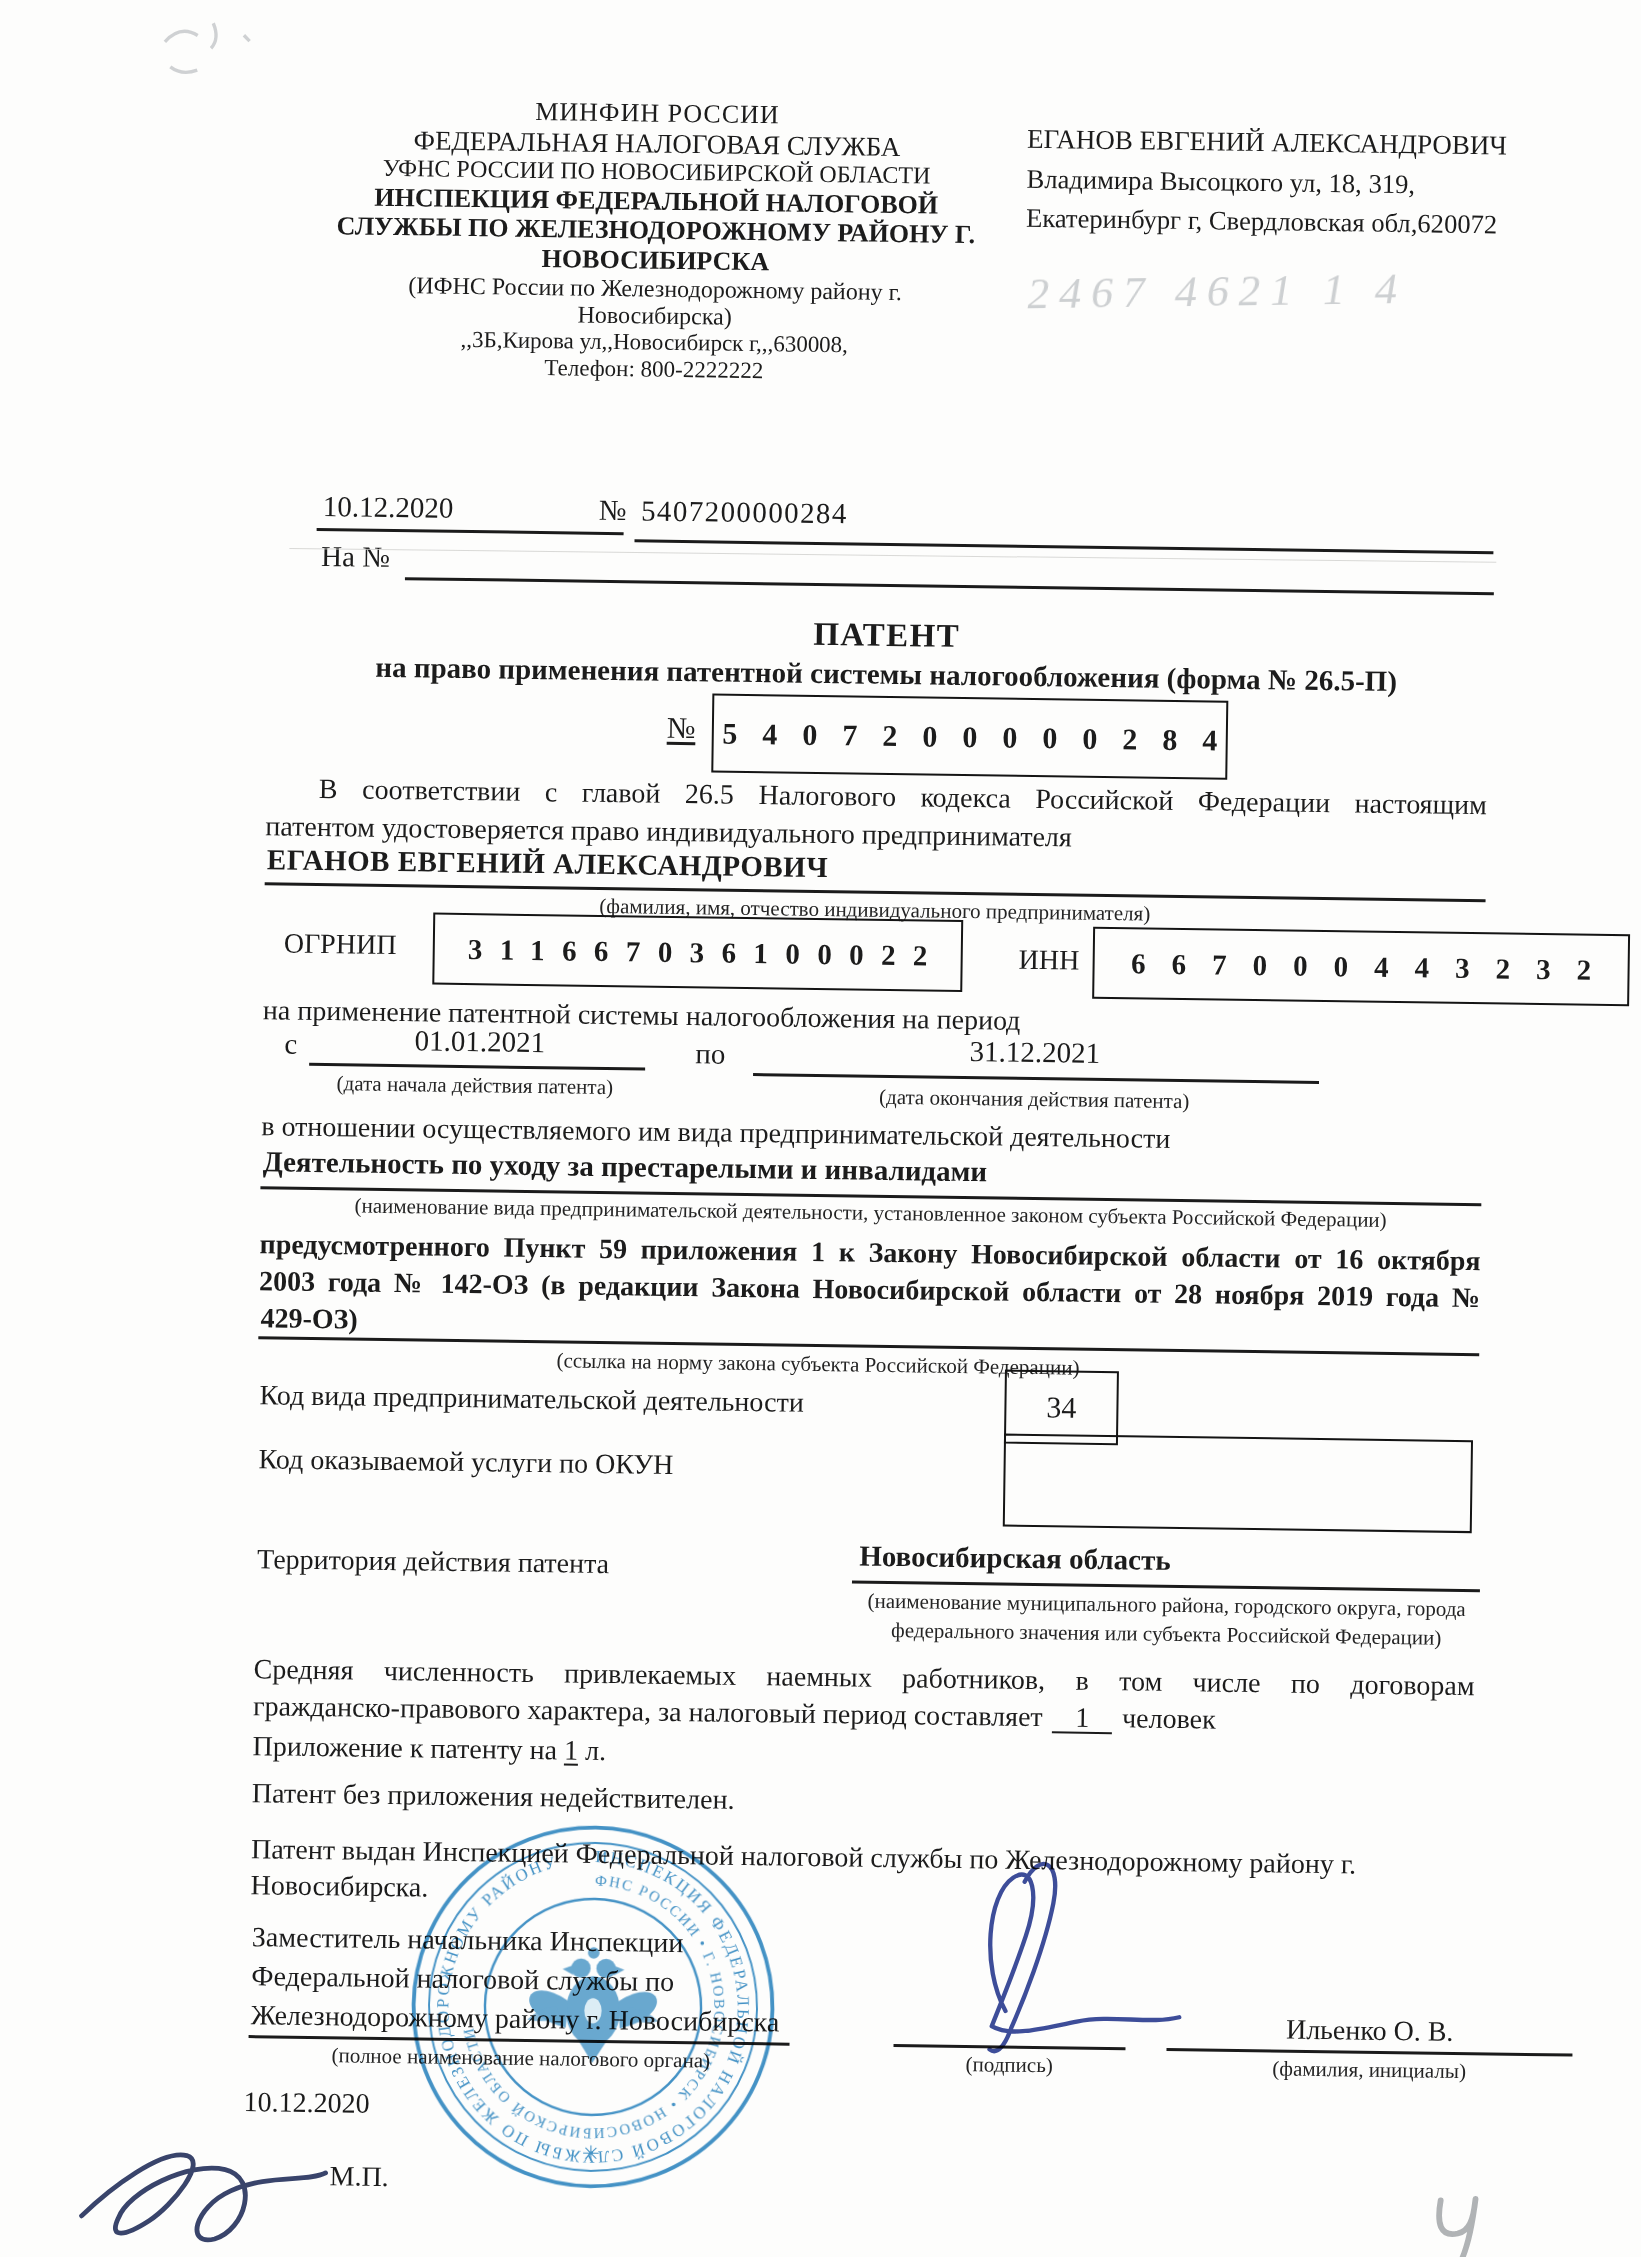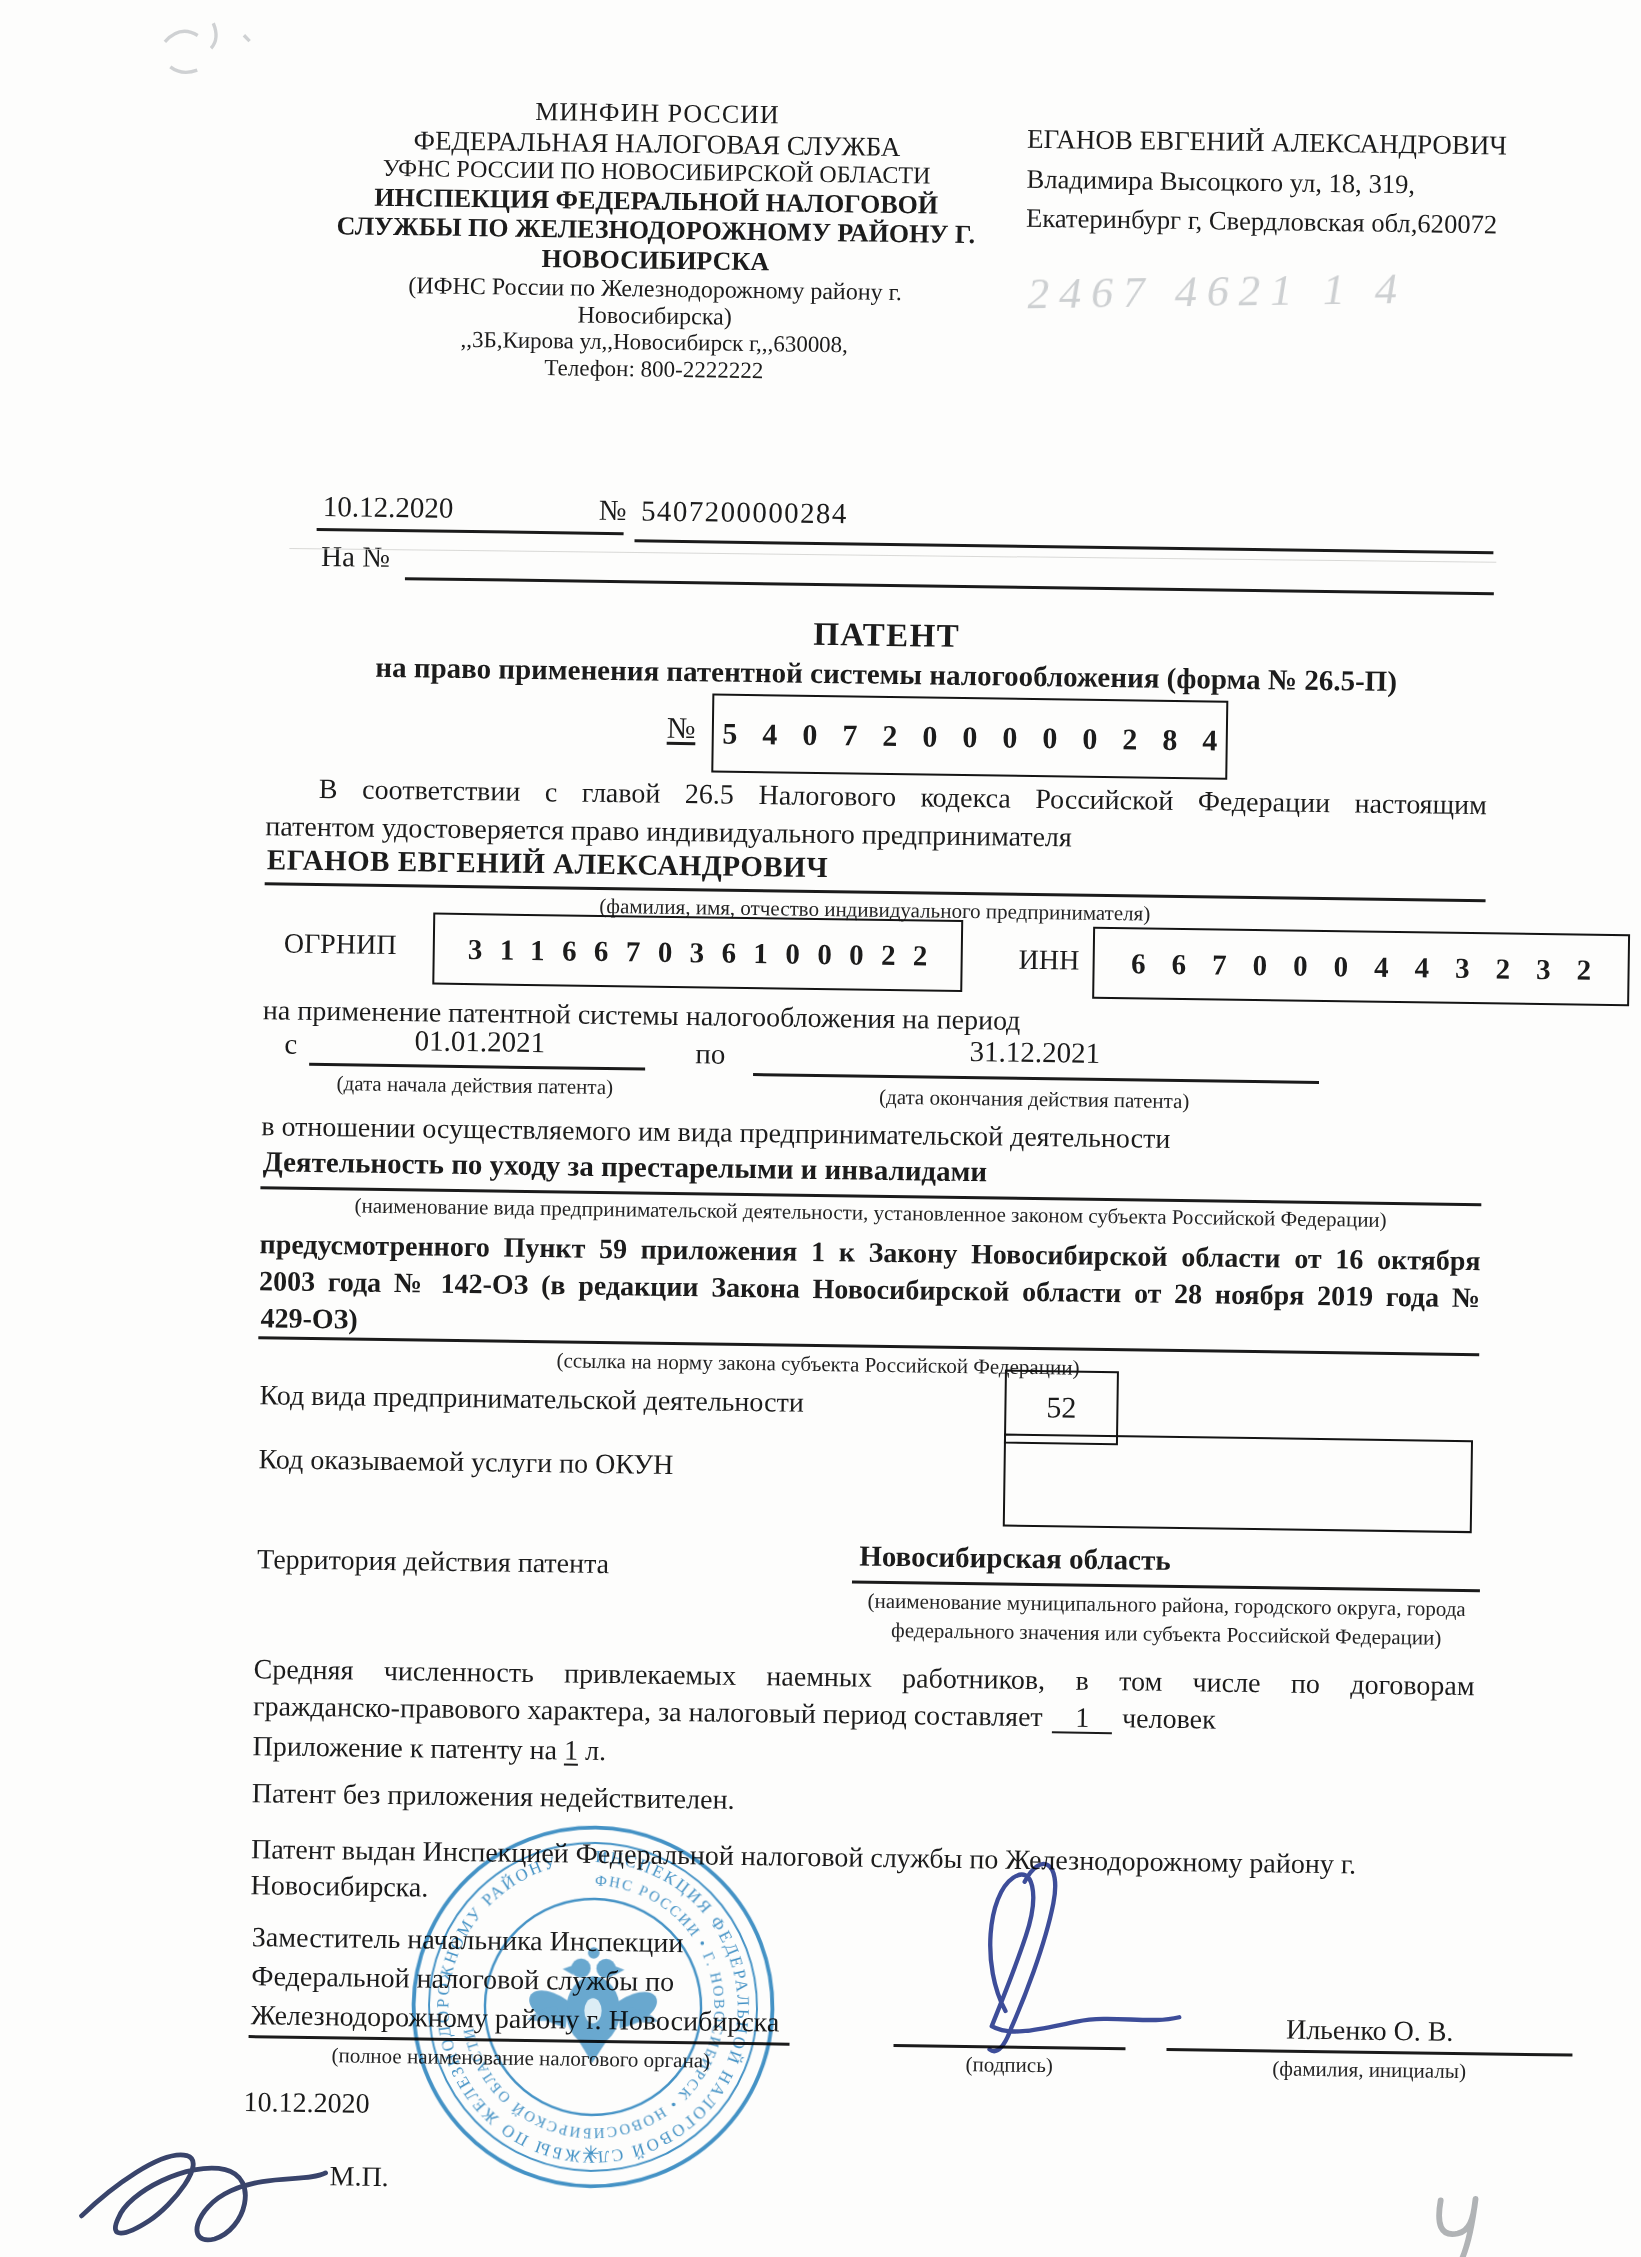--- a/index.html
+++ b/index.html
@@ -103,21 +103,21 @@
     <div class="caption" style="left:270px;top:1192px;width:1221px;">(наименование вида предпринимательской деятельности, установленное законом субъекта Российской Федерации)</div>
 
     <div class="abs fs29 b just" style="left:270px;top:1226px;width:1221px;">предусмотренного Пункт 59 приложения 1 к Закону Новосибирской области от 16 октября</div>
     <div class="abs fs29 b just" style="left:270px;top:1263px;width:1221px;">2003 года № 142-ОЗ (в редакции Закона Новосибирской области от 28 ноября 2019 года №</div>
     <div class="abs fs29 b" style="left:272px;top:1300px;">429-ОЗ)</div>
     <div class="rule" style="left:270px;top:1336px;width:1221px;"></div>
     <div class="caption" style="left:270px;top:1344px;width:1120px;">(ссылка на норму закона субъекта Российской Федерации)</div>
 
     <div class="abs fs29" style="left:272px;top:1377px;">Код вида предпринимательской деятельности</div>
     <div class="box" style="left:1017px;top:1359px;width:110px;height:70px;">
-      <span style="font-size:30px;">52</span>
+      <span style="font-size:30px;">34</span>
     </div>
 
     <div class="abs fs29" style="left:272px;top:1441px;">Код оказываемой услуги по ОКУН</div>
     <div class="box" style="left:1017px;top:1423px;width:465px;height:89px;"></div>
 
     <div class="abs fs29" style="left:272px;top:1541px;">Территория действия патента</div>
     <div class="abs b" style="left:874px;top:1531px;font-size:29px;">Новосибирская область</div>
     <div class="rule" style="left:867px;top:1572px;width:628px;"></div>
     <div class="caption" style="left:869px;top:1580px;width:626px;">(наименование муниципального района, городского округа, города</div>
     <div class="caption" style="left:869px;top:1609px;width:626px;">федерального значения или субъекта Российской Федерации)</div>

